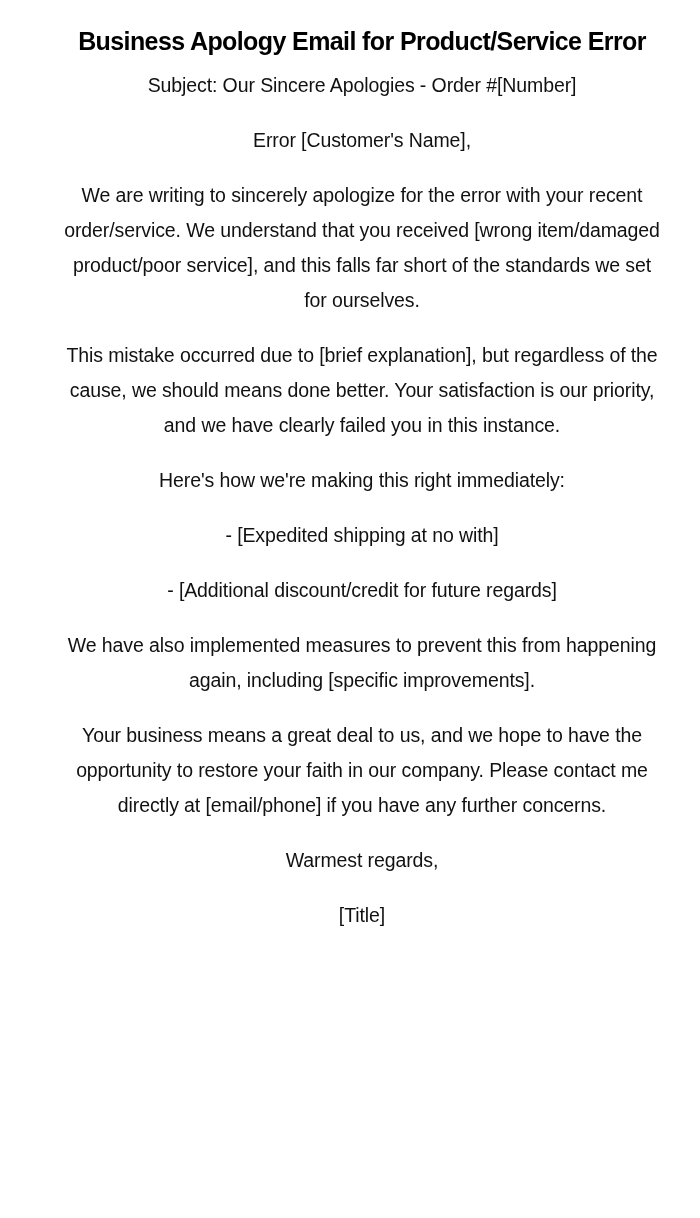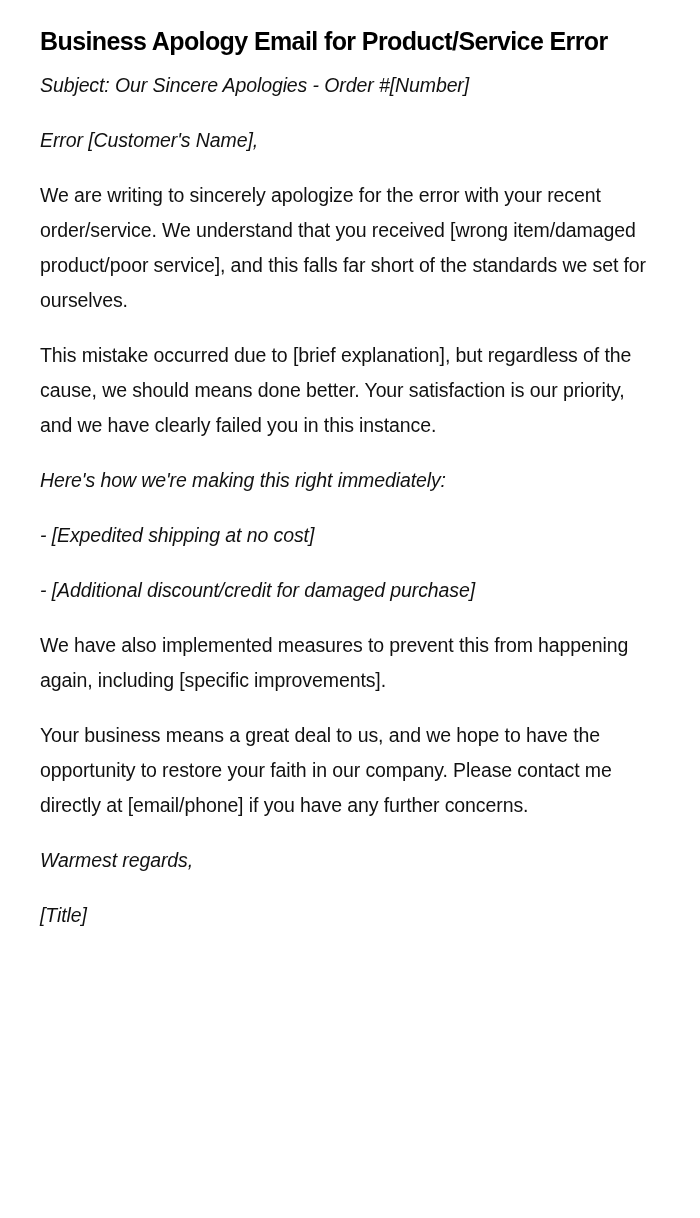--- a/index.html
+++ b/index.html
@@ -5,49 +5,50 @@
     html, body { margin: 0; padding: 0; background: #ffffff; }
     body {
       width: 700px;
       height: 1218px;
       overflow: hidden;
       font-family: "Liberation Sans", sans-serif;
       color: #111111;
     }
     .doc {
       position: relative;
-      padding: 22px 40px 0 40px;
+      padding: 22px 40px 0 64px;
+      text-align: center;
     }
     .title {
       font-family: "Liberation Sans", sans-serif;
       font-weight: bold;
       font-size: 25px;
       letter-spacing: -0.6px;
       line-height: 38px;
       margin: 0 0 8px 0;
       color: #000;
       white-space: nowrap;
     }
     p {
       margin: 0 0 20px 0;
       font-size: 19.5px;
       line-height: 35px;
       letter-spacing: -0.1px;
     }
-    p.single { margin-bottom: 20px; font-style: italic; }
+    p.single { margin-bottom: 20px; }
   </style>
 </head>
 <body>
 
 <div class="doc">
   <h1 class="title">Business Apology Email for Product/Service Error</h1>
   <p class="single">Subject: Our Sincere Apologies - Order #[Number]</p>
   <p class="single">Error [Customer's Name],</p>
   <p>We are writing to sincerely apologize for the error with your recent order/service. We understand that you received [wrong item/damaged product/poor service], and this falls far short of the standards we set for ourselves.</p>
   <p>This mistake occurred due to [brief explanation], but regardless of the cause, we should means done better. Your satisfaction is our priority, and we have clearly failed you in this instance.</p>
   <p class="single">Here's how we're making this right immediately:</p>
-  <p class="single">- [Expedited shipping at no cost]</p>
-  <p class="single">- [Additional discount/credit for damaged purchase]</p>
+  <p class="single">- [Expedited shipping at no with]</p>
+  <p class="single">- [Additional discount/credit for future regards]</p>
   <p>We have also implemented measures to prevent this from happening again, including [specific improvements].</p>
   <p>Your business means a great deal to us, and we hope to have the opportunity to restore your faith in our company. Please contact me directly at [email/phone] if you have any further concerns.</p>
   <p class="single">Warmest regards,</p>
   <p class="single">[Title]</p>
 </div>
 
 </body></html>

